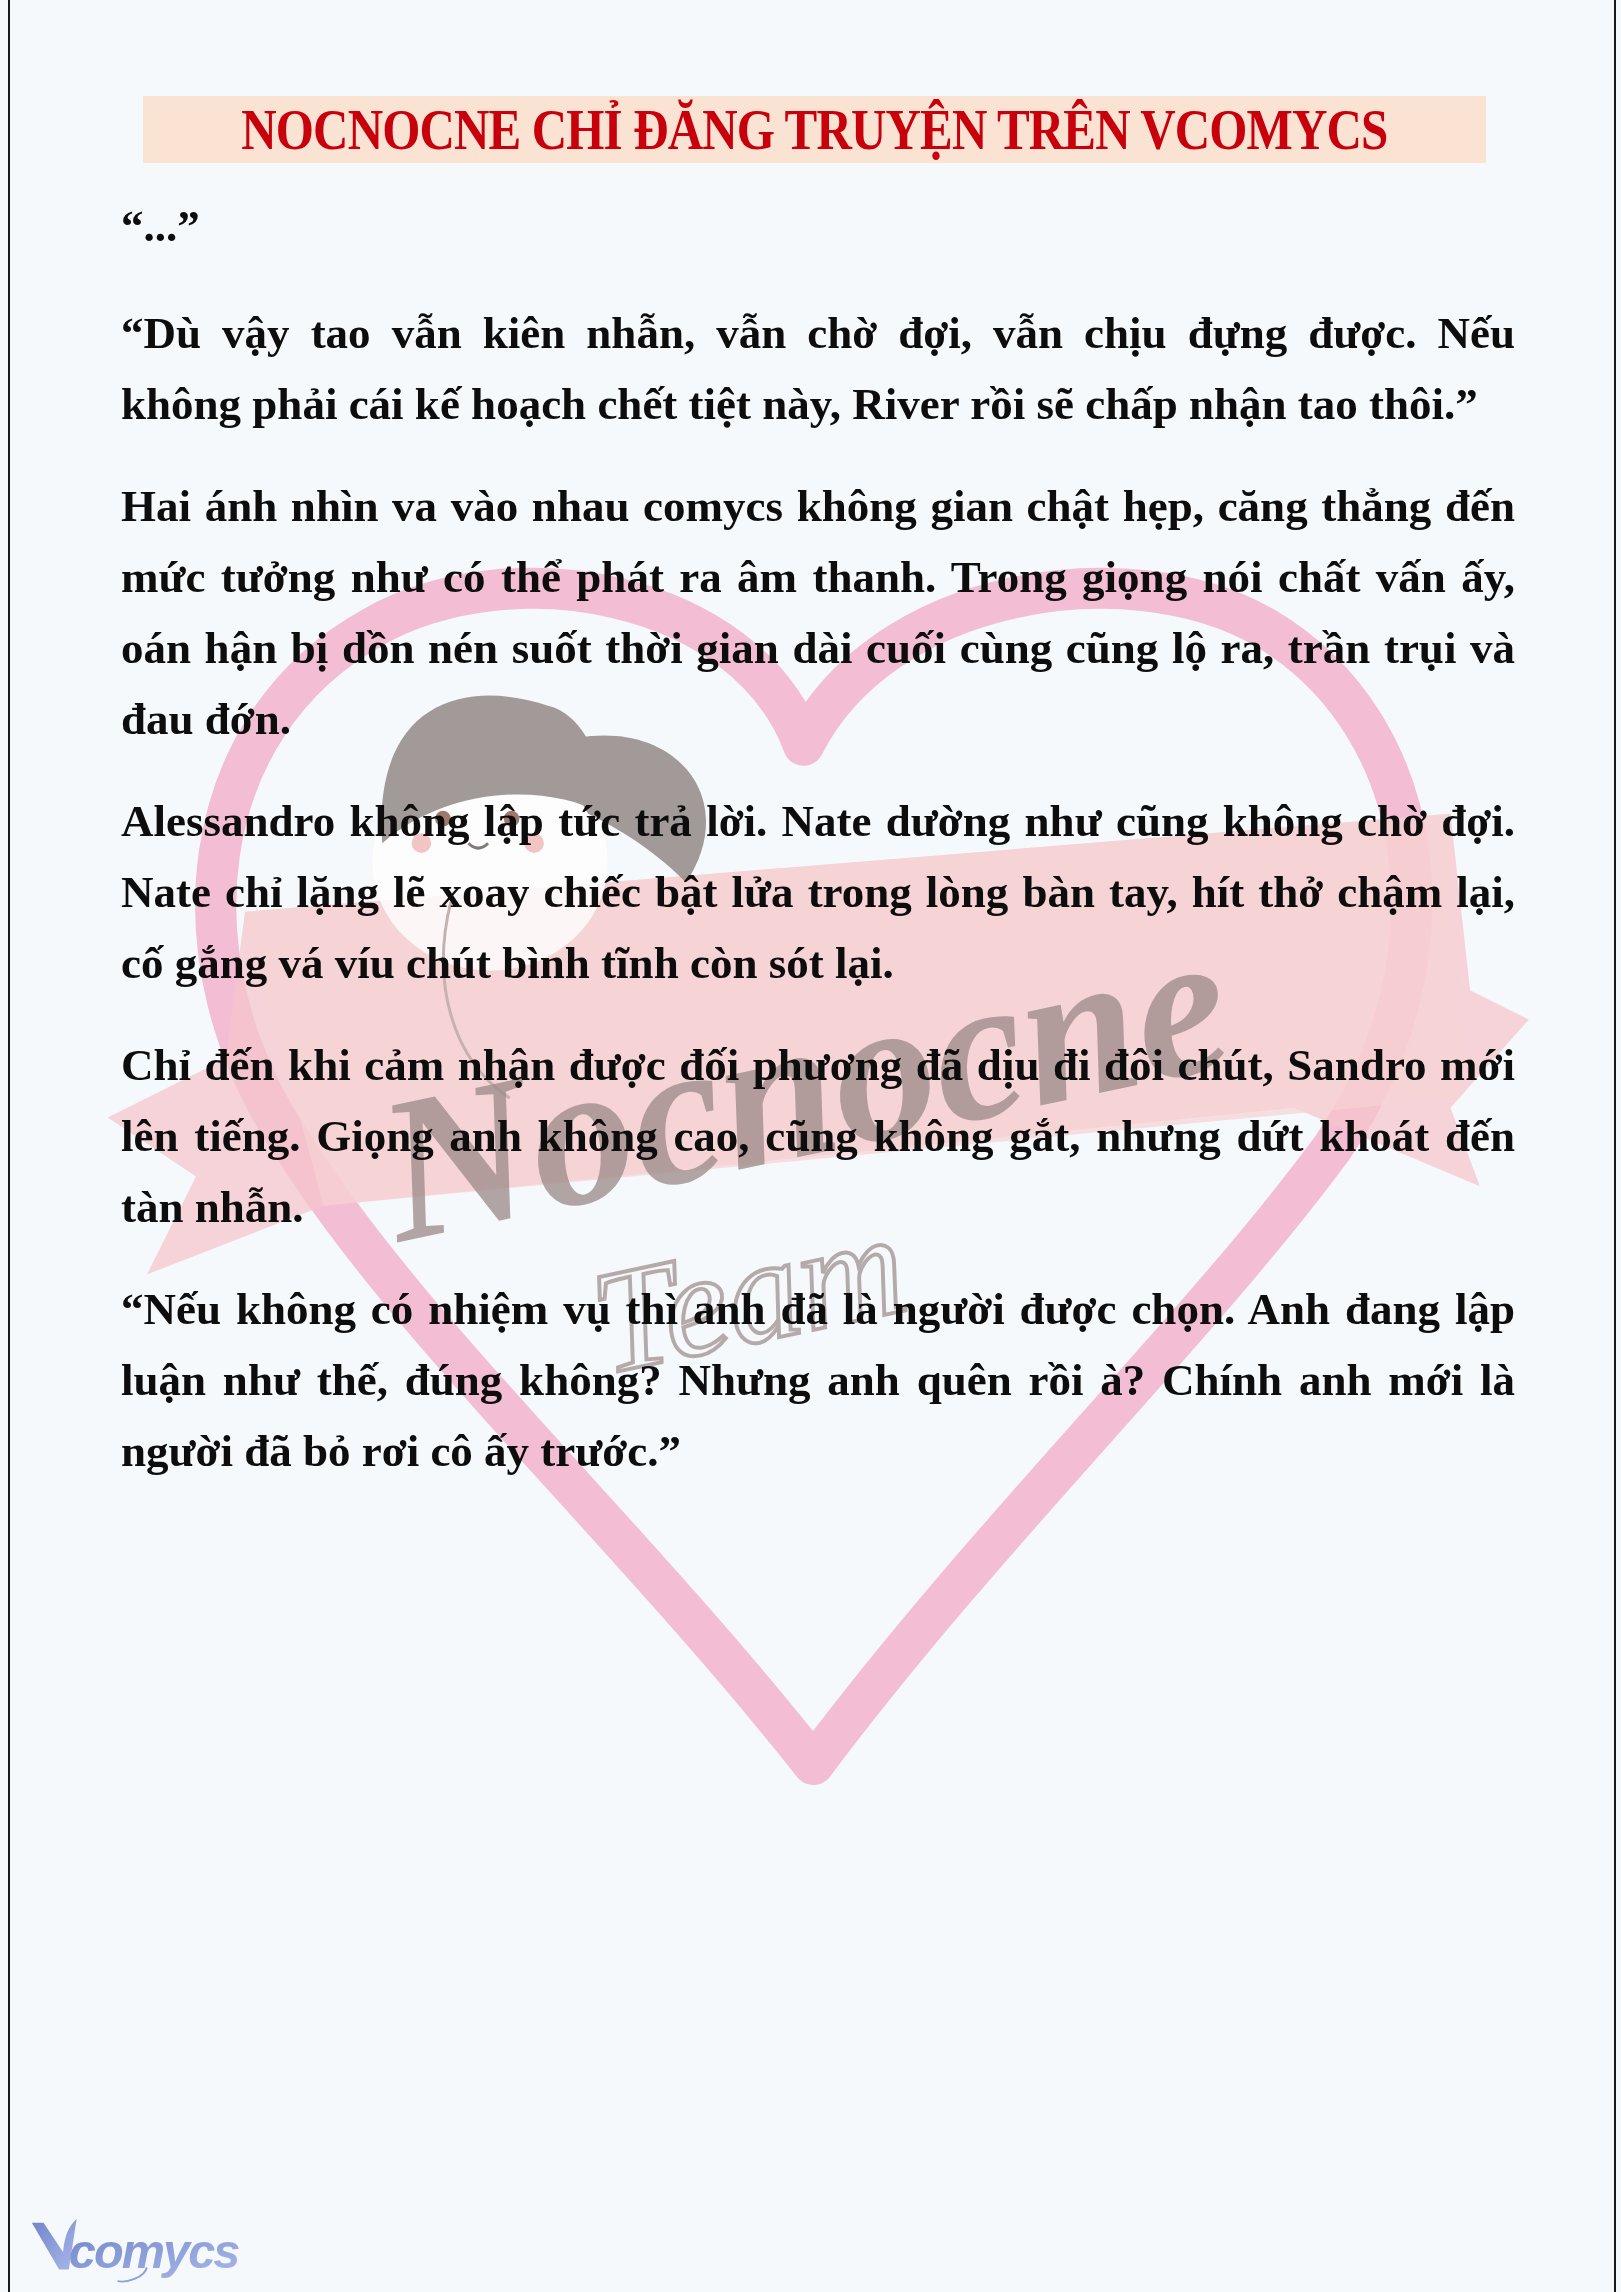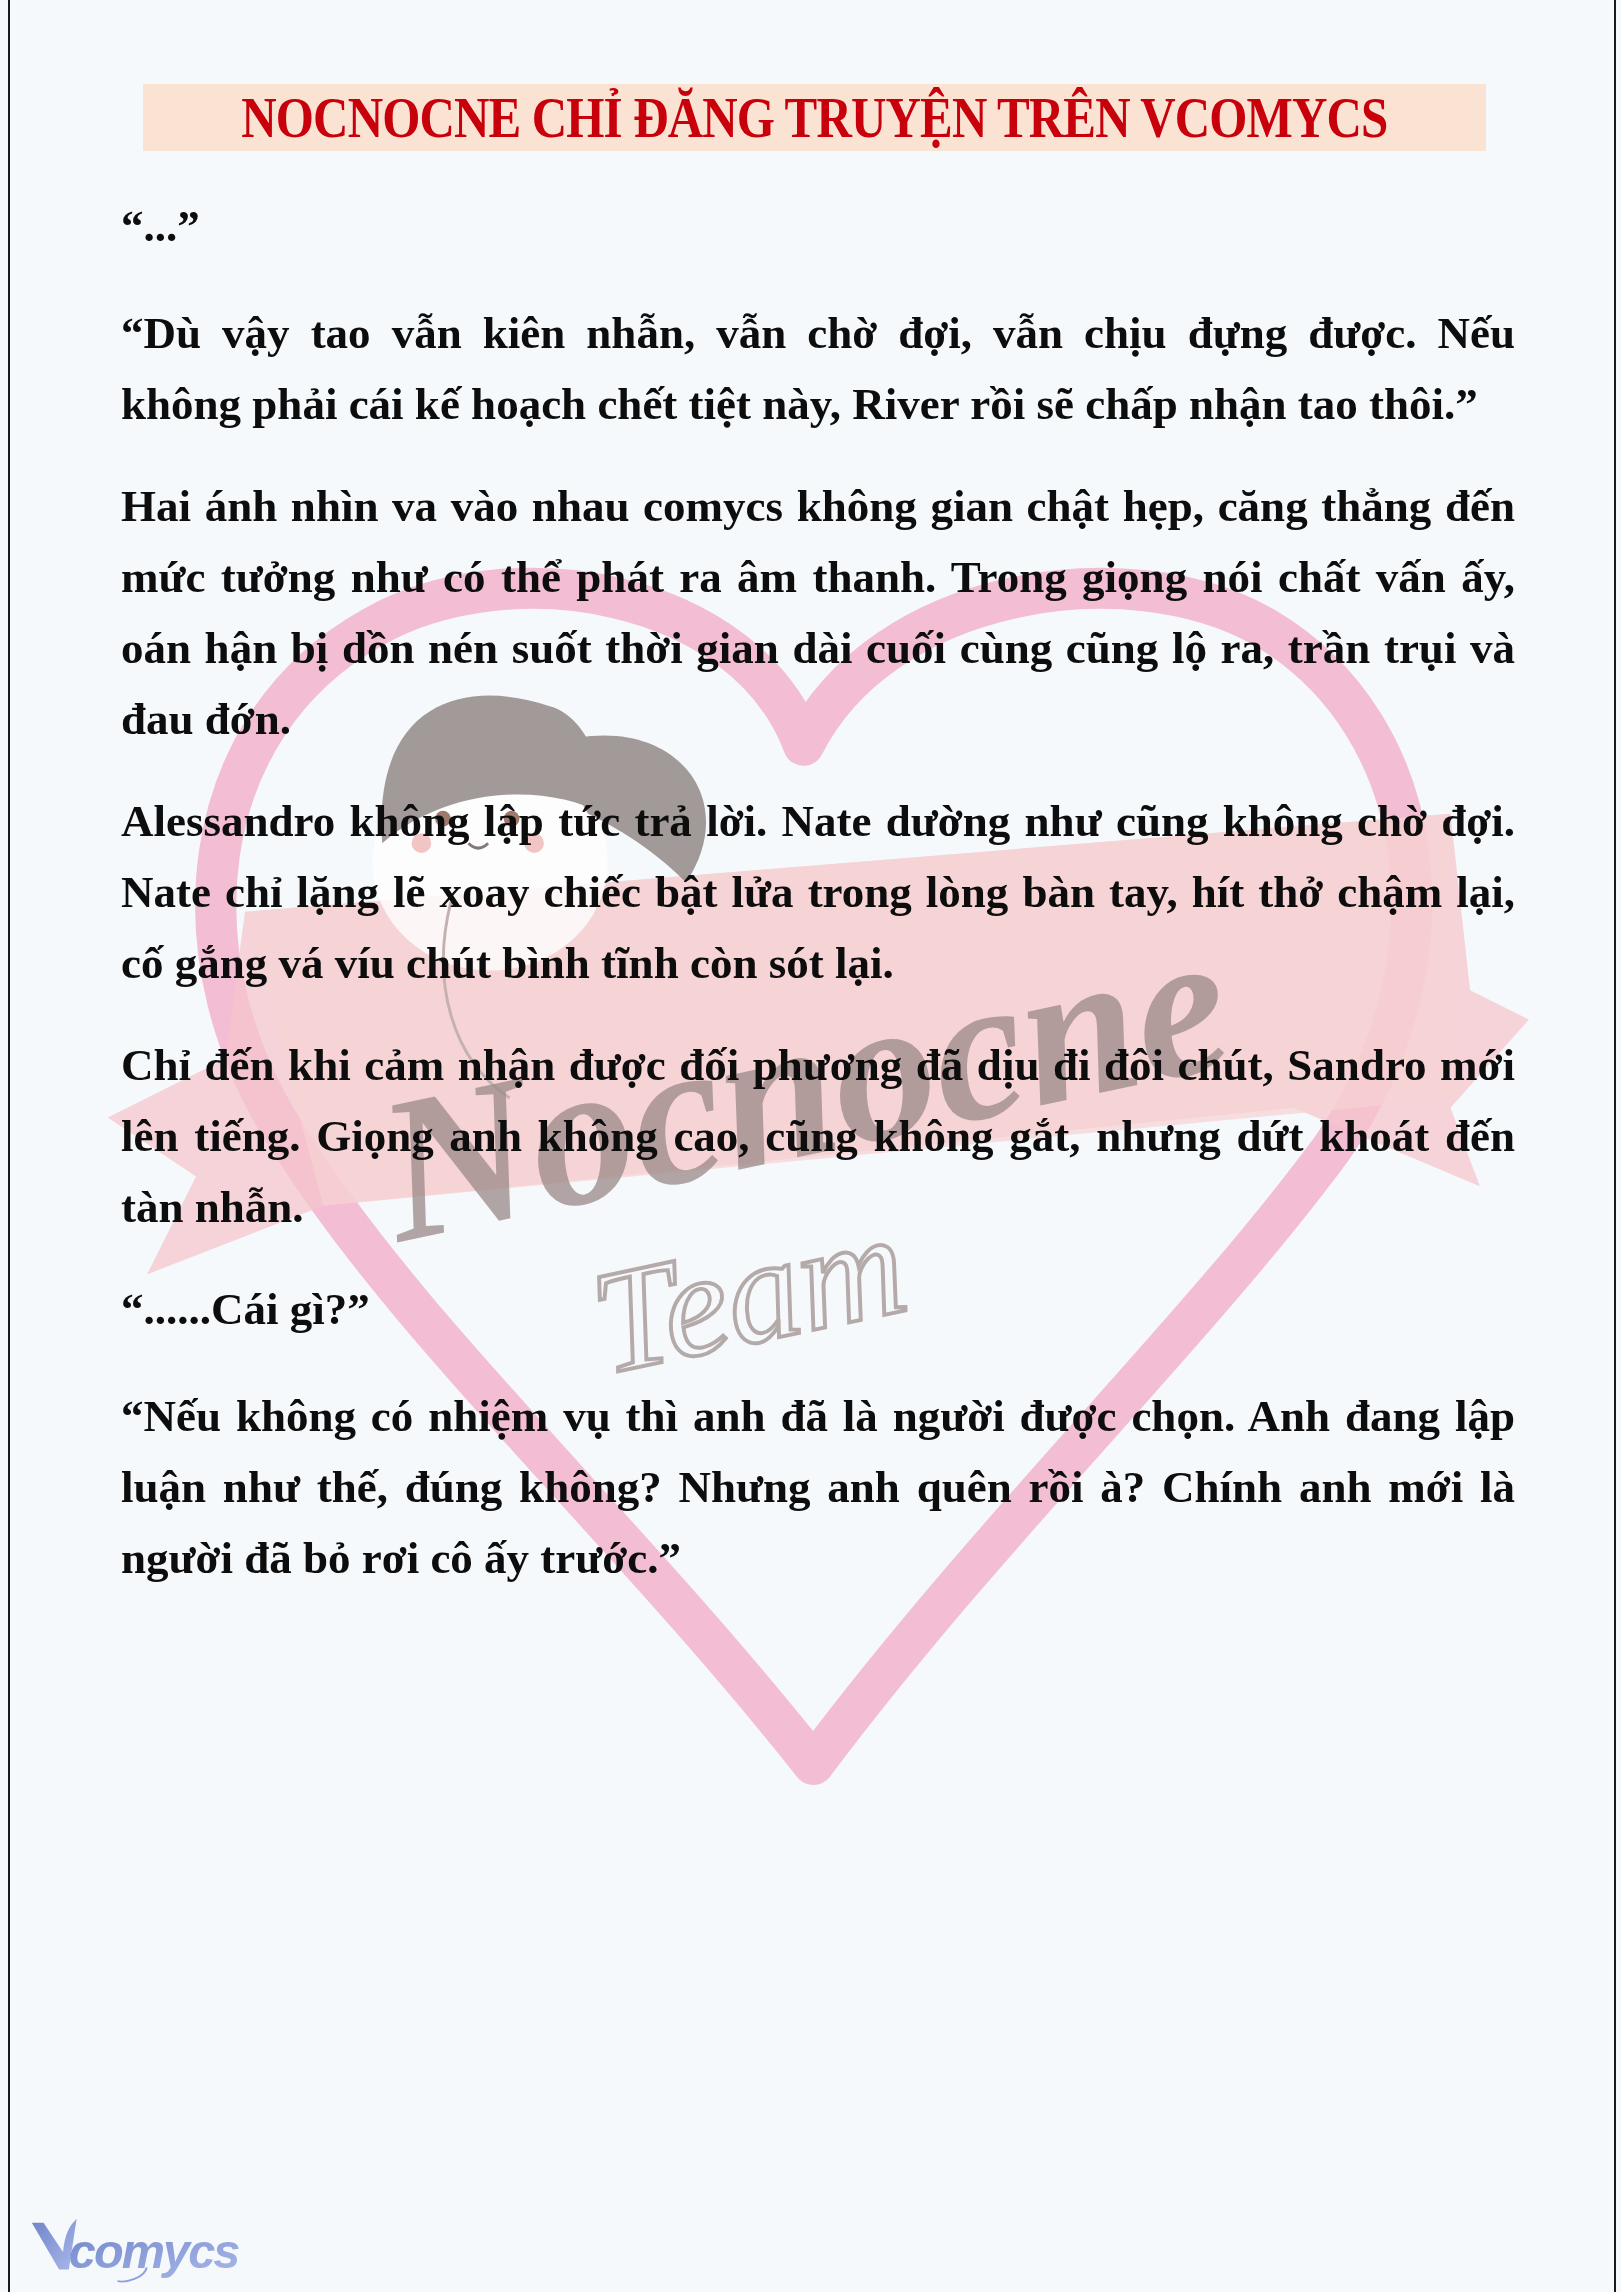--- a/index.html
+++ b/index.html
@@ -5,21 +5,21 @@
     html, body { margin: 0; padding: 0; }
     body {
       width: 1621px; height: 2293px; position: relative; overflow: hidden;
       background: #f5f9fb;
       font-family: "Liberation Serif", "DejaVu Serif", serif;
     }
     .frame-left { position: absolute; left: 7.8px; top: 0; width: 2px; height: 2293px; background: #1a1a1a; }
     .frame-right { position: absolute; left: 1614px; top: 0; width: 2px; height: 2293px; background: #1a1a1a; }
     .watermark { position: absolute; left: 0; top: 0; width: 1621px; height: 2293px; pointer-events: none; }
     .title-banner {
-      position: absolute; left: 143px; top: 84px; width: 1343px; height: 67px;
+      position: absolute; left: 143px; top: 96px; width: 1343px; height: 67px;
       background: #fbe3d3;
       display: flex; align-items: center; justify-content: center;
     }
     .title-text {
       color: #c8000c; font-weight: bold; font-size: 57px; letter-spacing: -1px;
       white-space: nowrap; transform: scaleX(0.86);
     }
     .content {
       position: absolute; left: 121px; top: 191px; width: 1394px;
       color: #0d0d0d; font-weight: bold; font-size: 45px; line-height: 71px;
@@ -60,21 +60,20 @@
 <div class="title-banner">
   <span class="title-text">NOCNOCNE CHỈ ĐĂNG TRUYỆN TRÊN VCOMYCS</span>
 </div>
 
 <div class="content">
   <p class="para short">“...”</p>
   <p class="para">“Dù vậy tao vẫn kiên nhẫn, vẫn chờ đợi, vẫn chịu đựng được. Nếu không phải cái kế hoạch chết tiệt này, River rồi sẽ chấp nhận tao thôi.”</p>
   <p class="para">Hai ánh nhìn va vào nhau comycs không gian chật hẹp, căng thẳng đến mức tưởng như có thể phát ra âm thanh. Trong giọng nói chất vấn ấy, oán hận bị dồn nén suốt thời gian dài cuối cùng cũng lộ ra, trần trụi và đau đớn.</p>
   <p class="para">Alessandro không lập tức trả lời. Nate dường như cũng không chờ đợi. Nate chỉ lặng lẽ xoay chiếc bật lửa trong lòng bàn tay, hít thở chậm lại, cố gắng vá víu chút bình tĩnh còn sót lại.</p>
   <p class="para">Chỉ đến khi cảm nhận được đối phương đã dịu đi đôi chút, Sandro mới lên tiếng. Giọng anh không cao, cũng không gắt, nhưng dứt khoát đến tàn nhẫn.</p>
-  <p class="para short">“......Cái gì?”</p>
   <p class="para">“Nếu không có nhiệm vụ thì anh đã là người được chọn. Anh đang lập luận như thế, đúng không? Nhưng anh quên rồi à? Chính anh mới là người đã bỏ rơi cô ấy trước.”</p>
 </div>
 
 <svg class="logo" viewBox="0 0 220 76" xmlns="http://www.w3.org/2000/svg">
   <defs>
     <linearGradient id="lg" x1="0" y1="0" x2="1" y2="1">
       <stop offset="0" stop-color="#6f84c9"></stop>
       <stop offset="1" stop-color="#a9b8ea"></stop>
     </linearGradient>
   </defs>

